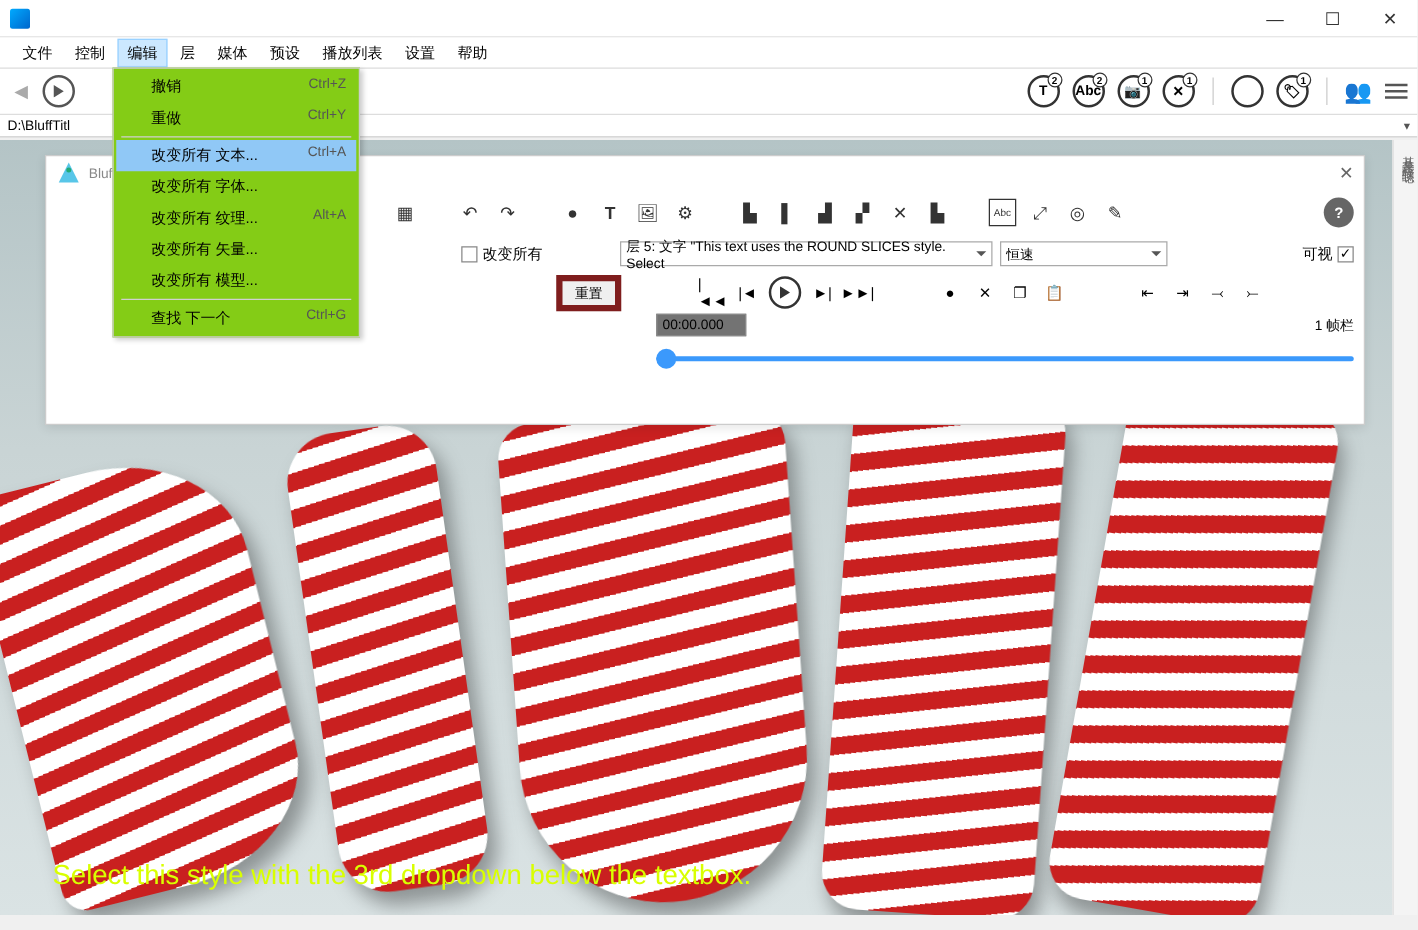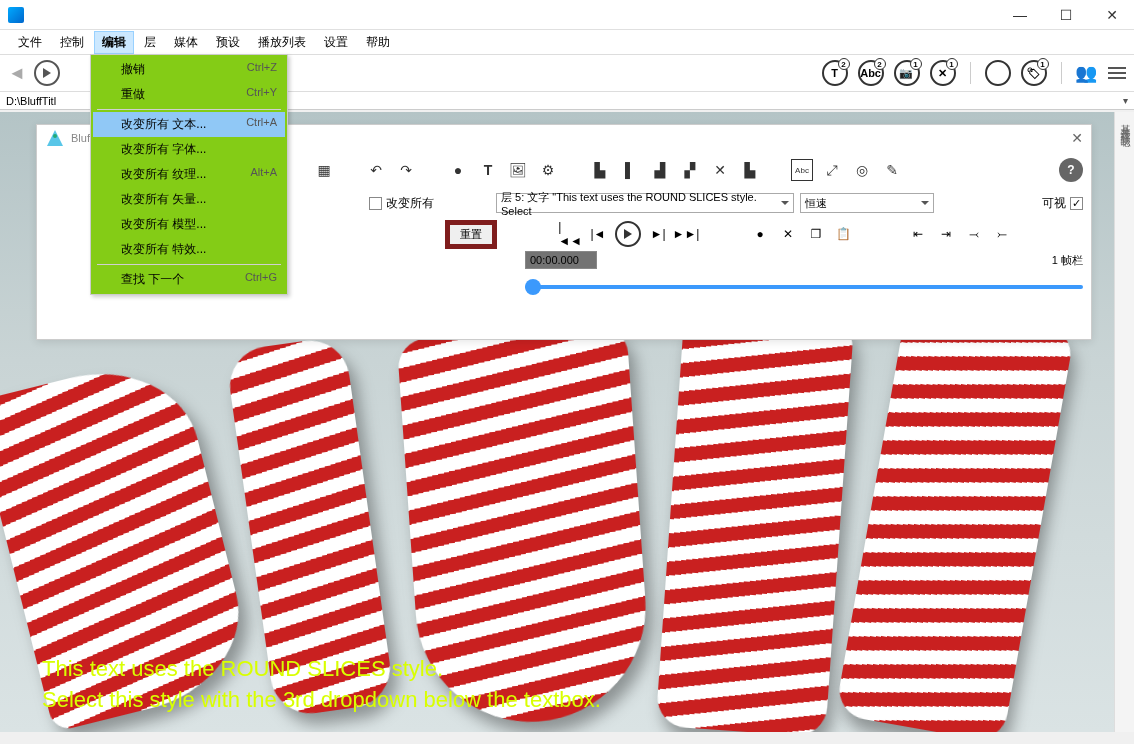--- a/index.html
+++ b/index.html
@@ -8,21 +8,21 @@
 
 .titlebar { height: 30px; background: #fff; display: flex; align-items: center; padding: 0 8px; border-bottom: 1px solid #e0e0e0; }
 .titlebar-icon { width: 16px; height: 16px; background: linear-gradient(135deg,#0af,#06c); border-radius: 2px; margin-right: 6px; }
 .titlebar-title { flex: 1; font-size: 12px; color: #000; }
 .win-controls { display: flex; gap: 18px; margin-left: auto; font-size: 14px; color: #333; }
 .win-btn { width: 28px; height: 20px; display: flex; align-items: center; justify-content: center; cursor: pointer; }
 
 
 .menubar { height: 24px; background: #fff; display: flex; align-items: center; padding: 0 10px; gap: 2px; }
 .menu-item { padding: 3px 8px; font-size: 12px; cursor: pointer; }
-.menu-item.active { background: #cce8ff; border: 1px solid #99d1ff; padding: 2px 7px; font-weight: bold; }
+.menu-item.active { background: #cce8ff; border: 1px solid #99d1ff; padding: 2px 7px; }
 
 
 .toolbar-top { height: 38px; background: #fff; display: flex; align-items: center; padding: 0 8px; border-top: 1px solid #ddd; border-bottom: 1px solid #ddd; }
 .tb-left { display: flex; align-items: center; gap: 8px; }
 .tb-nav { font-size: 18px; color: #aaa; }
 .tb-play { width: 26px; height: 26px; border: 2px solid #555; border-radius: 50%; display: flex; align-items: center; justify-content: center; }
 .tb-play svg { width: 10px; height: 10px; fill: #555; }
 .tb-right { margin-left: auto; display: flex; align-items: center; gap: 10px; }
 .circle-icon { width: 26px; height: 26px; border: 2px solid #333; border-radius: 50%; display: flex; align-items: center; justify-content: center; position: relative; font-size: 11px; font-weight: bold; }
 .circle-icon .badge { position: absolute; top: -4px; right: -4px; width: 12px; height: 12px; background: #fff; border: 1px solid #333; border-radius: 50%; font-size: 8px; display: flex; align-items: center; justify-content: center; }
@@ -168,21 +168,20 @@
   <div class="letter3d l-u">
       <div class="stripe-body"></div>
     </div>
   <div class="letter3d l-t1">
       <div class="stripe-body"></div>
     </div>
   <div class="letter3d l-t2">
       <div class="stripe-body"></div>
     </div>
   <div class="preview-text">
-    <div>This text uses the ROUND SLICES style.</div>
     <div>Select this style with the 3rd dropdown below the textbox.</div>
   </div>
 </div>
 
 <div class="right-edge">基 共 暑 软 软 嗯</div>
 
 <div class="dropdown-menu" id="dropdown">
     <div class="dd-item">
       <span>撤销</span>
       <span class="dd-shortcut">Ctrl+Z</span>
@@ -203,24 +202,20 @@
     <div class="dd-item">
       <span>改变所有 纹理...</span>
       <span class="dd-shortcut">Alt+A</span>
     </div>
     <div class="dd-item">
       <span>改变所有 矢量...</span>
       <span class="dd-shortcut"></span>
     </div>
     <div class="dd-item">
       <span>改变所有 模型...</span>
-      <span class="dd-shortcut"></span>
-    </div>
-    <div class="dd-item">
-      <span>改变所有 特效...</span>
       <span class="dd-shortcut"></span>
     </div>
     <div class="dd-sep"></div>
     <div class="dd-item">
       <span>查找 下一个</span>
       <span class="dd-shortcut">Ctrl+G</span>
     </div>
   </div>
 
 <div class="left-panel">

